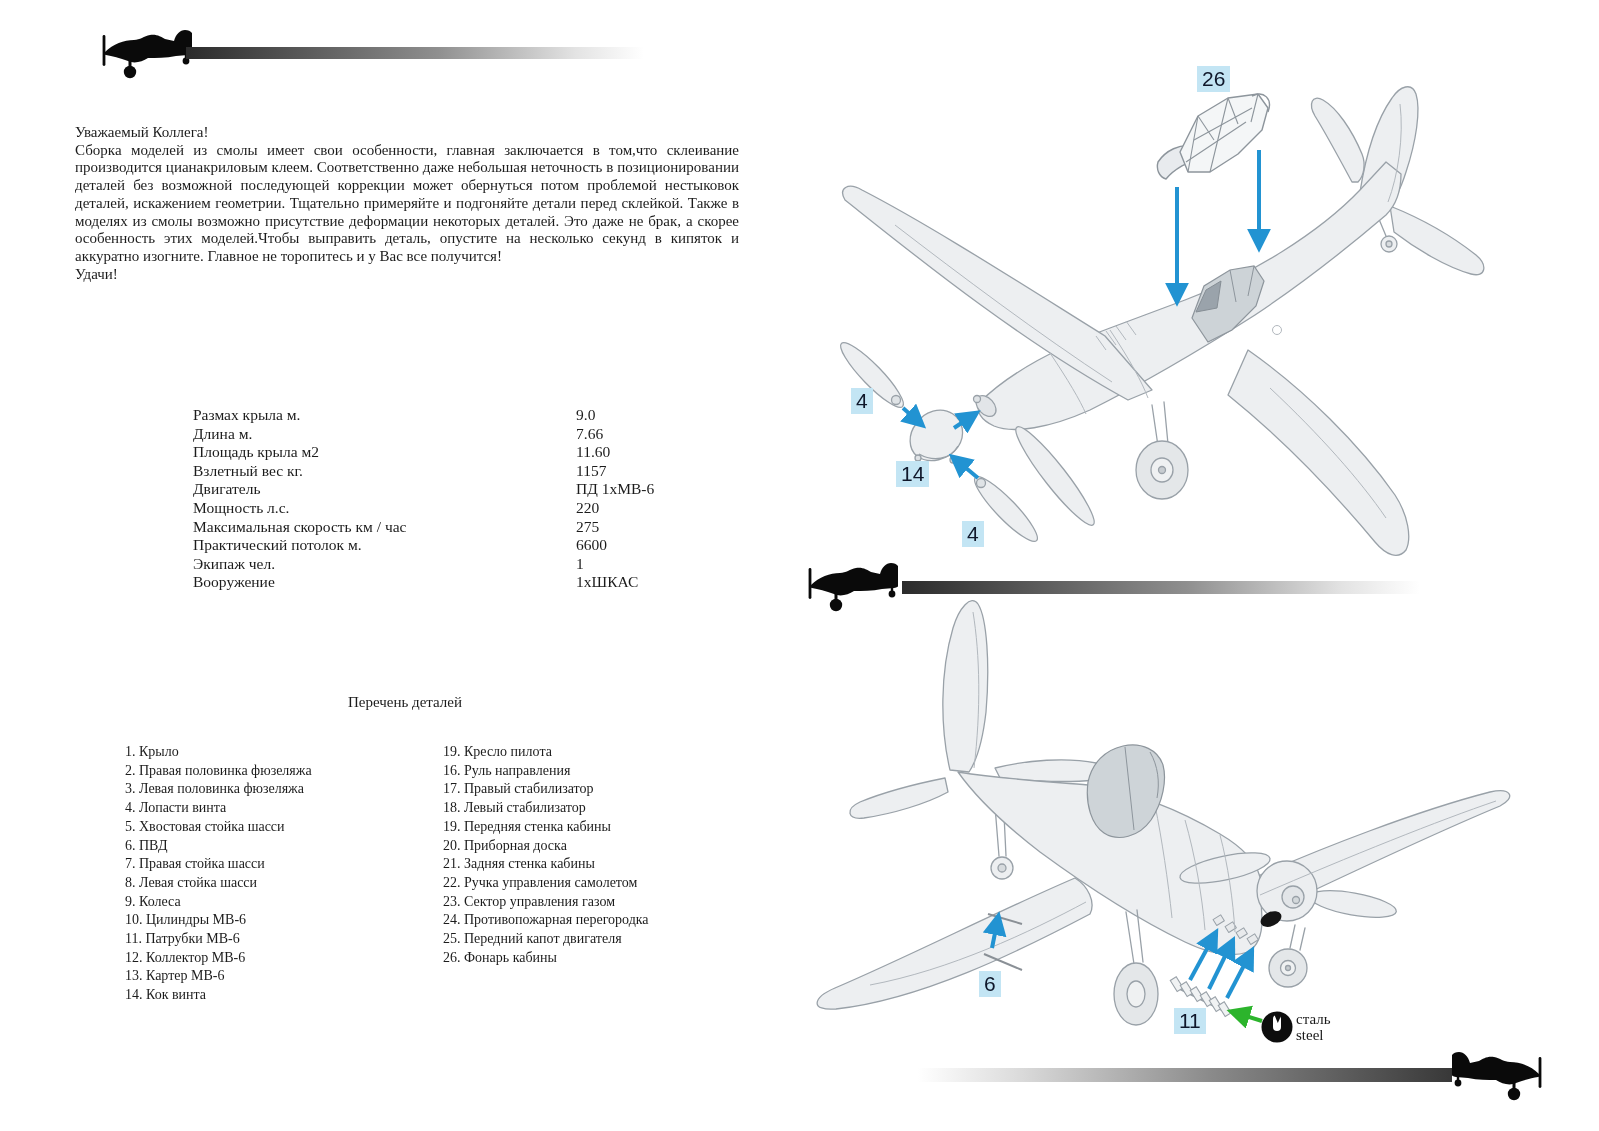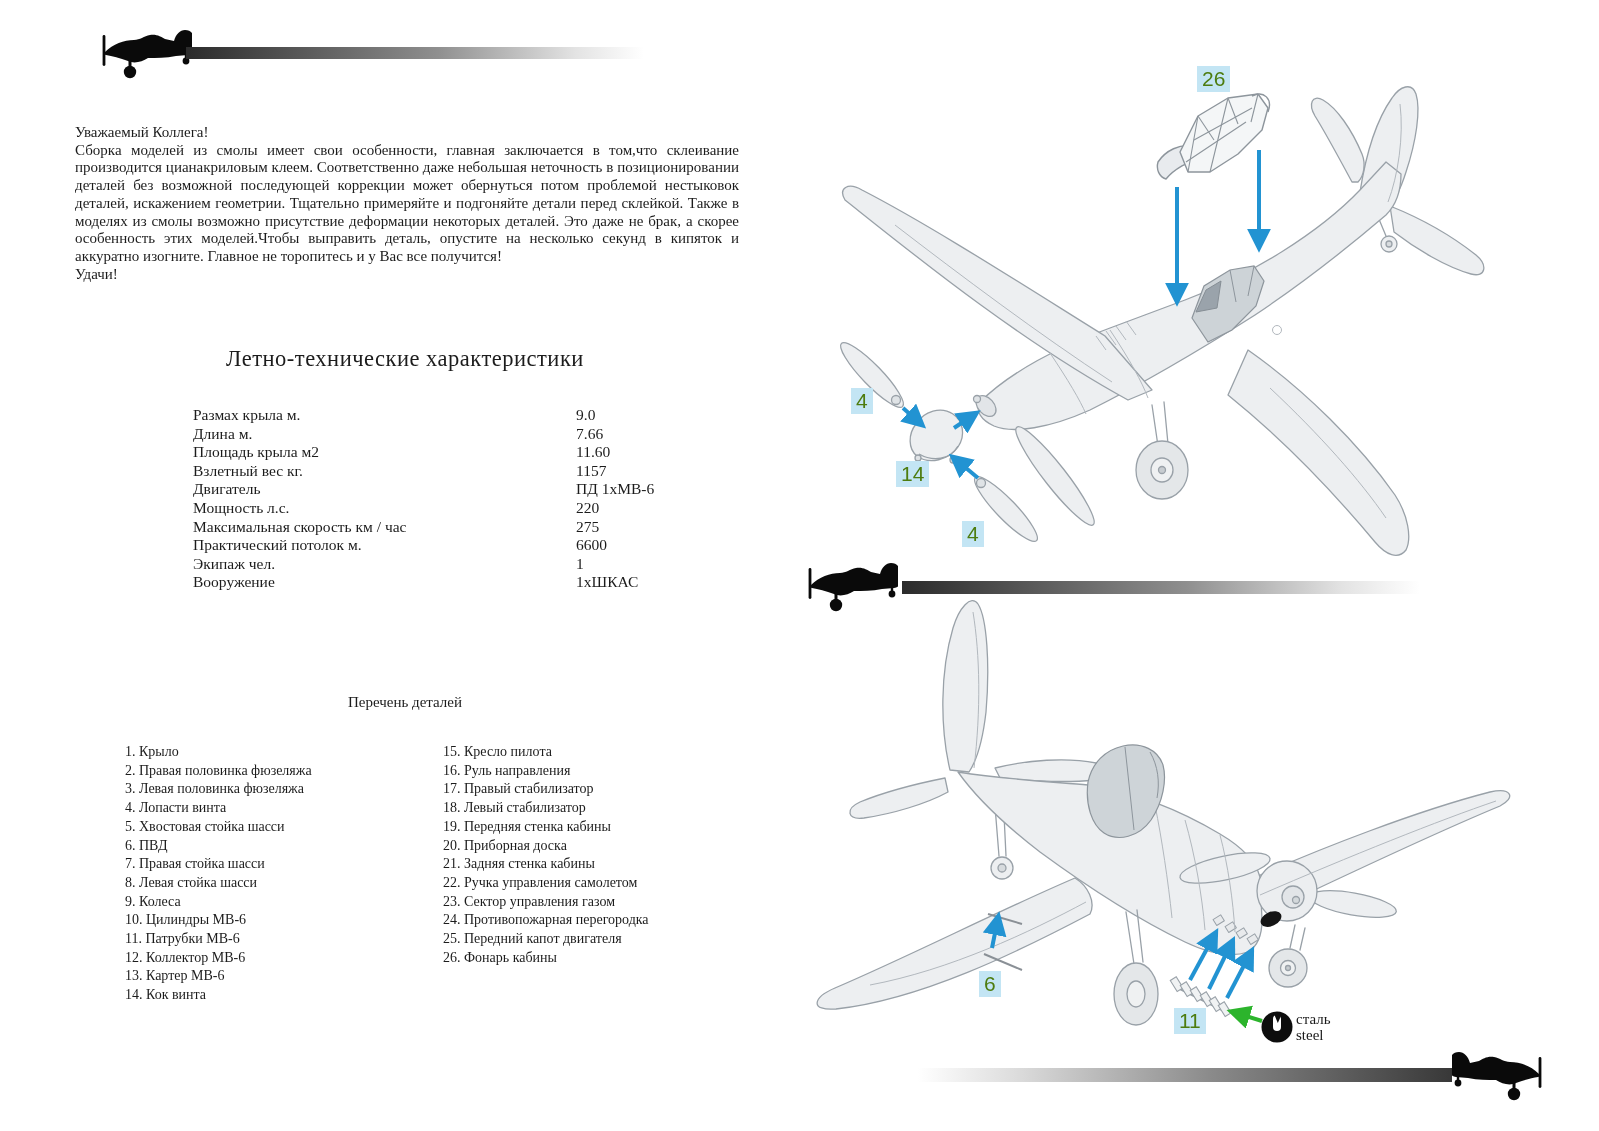--- a/index.html
+++ b/index.html
@@ -16,21 +16,21 @@
 
   .specs{left:193px;top:406px;font-size:15.5px;line-height:18.6px;}
   .spec-row{display:flex;gap:48px;}
   .spec-label{width:335px;}
 
   .parts-col{font-size:14px;line-height:18.7px;}
   #parts-left{left:125px;top:743px;}
   #parts-right{left:443px;top:743px;}
 
   
-  .callout{position:absolute;background:#c3e5f4;color:#4d7c0f;
+  .callout{position:absolute;background:#c3e5f4;color:#0f172a;
            font-family:"Liberation Sans","DejaVu Sans",sans-serif;
            font-size:21px;line-height:24px;padding:1px 5px;}
 
   
   .grad-bar{position:absolute;}
   #bar1{left:186px;top:47px;width:458px;height:12px;
         background:linear-gradient(to right,#2b2b2b 0%,#8f8f8f 55%,#e3e3e3 85%,#ffffff 100%);}
   #bar2{left:902px;top:581px;width:518px;height:13px;
         background:linear-gradient(to right,#2b2b2b 0%,#8f8f8f 55%,#e3e3e3 85%,#ffffff 100%);}
   #bar3{left:918px;top:1068px;width:534px;height:14px;
@@ -83,21 +83,20 @@
         <use href="#plane-sil" width="100" height="56"></use>
       </g>
   </svg>
 
   <div class="abs intro">
     <div>Уважаемый Коллега!</div>
     <div class="intro-body">Сборка моделей из смолы имеет свои особенности, главная заключается в том,что склеивание производится цианакриловым клеем. Соответственно даже небольшая неточность в позиционировании деталей без возможной последующей коррекции может обернуться потом проблемой нестыковок деталей, искажением геометрии. Тщательно примеряйте и подгоняйте детали перед склейкой. Также в моделях из смолы возможно присутствие деформации некоторых деталей. Это даже не брак, а скорее особенность этих моделей.Чтобы выправить деталь, опустите на несколько секунд в кипяток и аккуратно изогните. Главное не торопитесь и у Вас все получится!</div>
     <div>Удачи!</div>
   </div>
 
-  <div class="abs section-title" id="specs-title">Летно-технические характеристики</div>
   <div class="abs specs">
     <div class="spec-row">
         <span class="spec-label">Размах крыла м.</span>
         <span class="spec-value">9.0</span>
       </div>
     <div class="spec-row">
         <span class="spec-label">Длина м.</span>
         <span class="spec-value">7.66</span>
       </div>
     <div class="spec-row">
@@ -145,21 +144,21 @@
     <div>7.  Правая стойка шасси</div>
     <div>8.  Левая стойка шасси</div>
     <div>9.  Колеса</div>
     <div>10.  Цилиндры  МВ-6</div>
     <div>11.  Патрубки МВ-6</div>
     <div>12.  Коллектор МВ-6</div>
     <div>13.  Картер МВ-6</div>
     <div>14.  Кок винта</div>
   </div>
   <div class="abs parts-col" id="parts-right">
-    <div>15.  Кресло пилота</div>
+    <div>19.  Кресло пилота</div>
     <div>16.  Руль направления</div>
     <div>17.  Правый стабилизатор</div>
     <div>18.  Левый стабилизатор</div>
     <div>19.  Передняя стенка кабины</div>
     <div>20.  Приборная доска</div>
     <div>21.  Задняя стенка кабины</div>
     <div>22.  Ручка управления самолетом</div>
     <div>23.  Сектор управления газом</div>
     <div>24.  Противопожарная перегородка</div>
     <div>25.  Передний капот двигателя</div>

